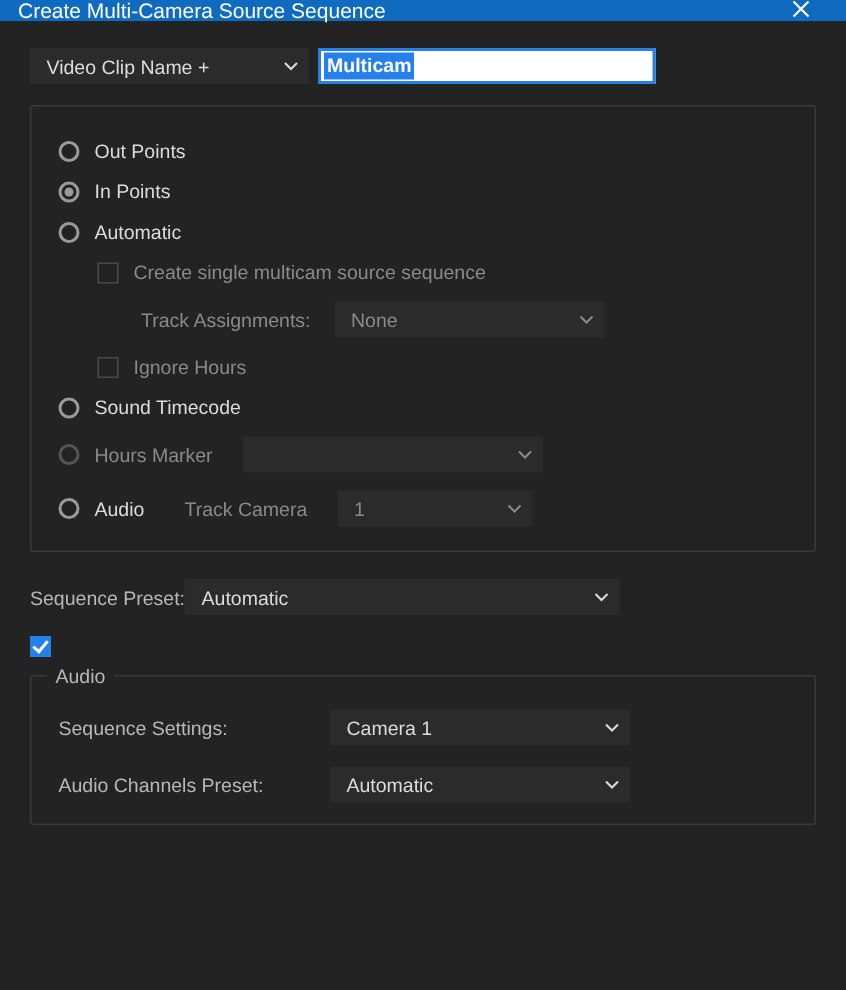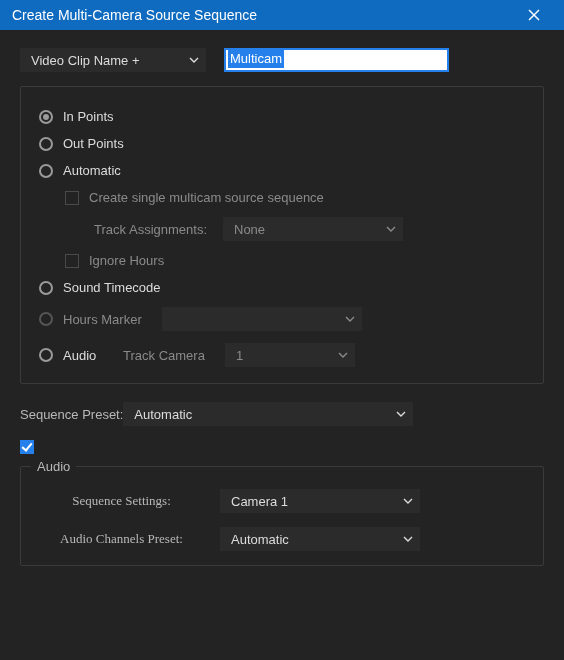--- a/index.html
+++ b/index.html
@@ -22,21 +22,21 @@
     height: 660px;
     background: var(--bg);
     font-family: "Segoe UI", Arial, sans-serif;
     font-size: 13px;
     color: var(--text);
     overflow: hidden;
   }
   
   .titlebar {
     background: var(--bg-title);
-    height: 30px;
+    height: 14px;
     display: flex;
     align-items: center;
     padding: 0 10px 0 12px;
     color: #fff;
     font-size: 14px;
   }
   .titlebar .title { flex: 1; }
   .titlebar .close {
     width: 40px;
     text-align: center;
@@ -46,21 +46,21 @@
   .close svg line { stroke: #fff; stroke-width: 1.4; }
 
   .body {
     padding: 18px 20px 0 20px;
   }
 
   
   .toprow {
     display: flex;
     align-items: center;
-    gap: 18px;
+    gap: 6px;
     margin-bottom: 14px;
   }
   .dropdown {
     position: relative;
     background: var(--select-bg);
     border: 1px solid transparent;
     height: 24px;
     display: flex;
     align-items: center;
     padding: 0 22px 0 10px;
@@ -79,21 +79,22 @@
   .chev svg polyline { fill:none; stroke: currentColor; stroke-width:1.4; }
   .dropdown.dd-top { width: 186px; }
   .name-sel {
     width: 225px;
     height: 24px;
     background: #fff;
     border: 2px solid var(--accent);
     position: relative;
     padding: 0 2px;
     display:flex;
-    align-items:flex-start;
+    align-items:center;
+    font-weight:bold;
   }
   .name-sel .seltext {
     background: var(--accent);
     color: #fff;
     font-size: 13px;
     padding: 1px 2px;
     line-height: 16px;
   }
 
   
@@ -192,21 +193,21 @@
   }
   .label { color: var(--text-mid); }
 
   .linknum {
     color: var(--link);
     font-size: 13px;
   }
 
   
   .audio-rows .subrow { margin-bottom:14px; }
-  .audio-rows .albl { width: 165px; text-align:center; color:var(--text-mid);font-family:Liberation Serif, serif; }
+  .audio-rows .albl { width: 165px; text-align:left; color:var(--text-mid); }
 
 </style>
 </head>
 <body>
 
 <div class="titlebar">
   <span class="title">Create Multi-Camera Source Sequence</span>
   <span class="close">
     <svg viewBox="0 0 12 12">
         <line x1="1" y1="1" x2="11" y2="11"></line>
@@ -227,27 +228,27 @@
         </span>
     </div>
     <div class="name-sel">
       <span class="seltext">Multicam</span>
     </div>
   </div>
 
   <div class="fieldset">
 
     <div class="radio-row">
+      <span class="radio"></span>
+      <span>Out Points</span>
+    </div>
+
+    <div class="radio-row">
       <span class="radio checked"></span>
       <span>In Points</span>
-    </div>
-
-    <div class="radio-row">
-      <span class="radio"></span>
-      <span>Out Points</span>
     </div>
 
     <div class="radio-row">
       <span class="radio"></span>
       <span>Automatic</span>
     </div>
 
     <div class="chk-row indent1 dim">
       <span class="checkbox disabled"></span>
       <span>Create single multicam source sequence</span>

